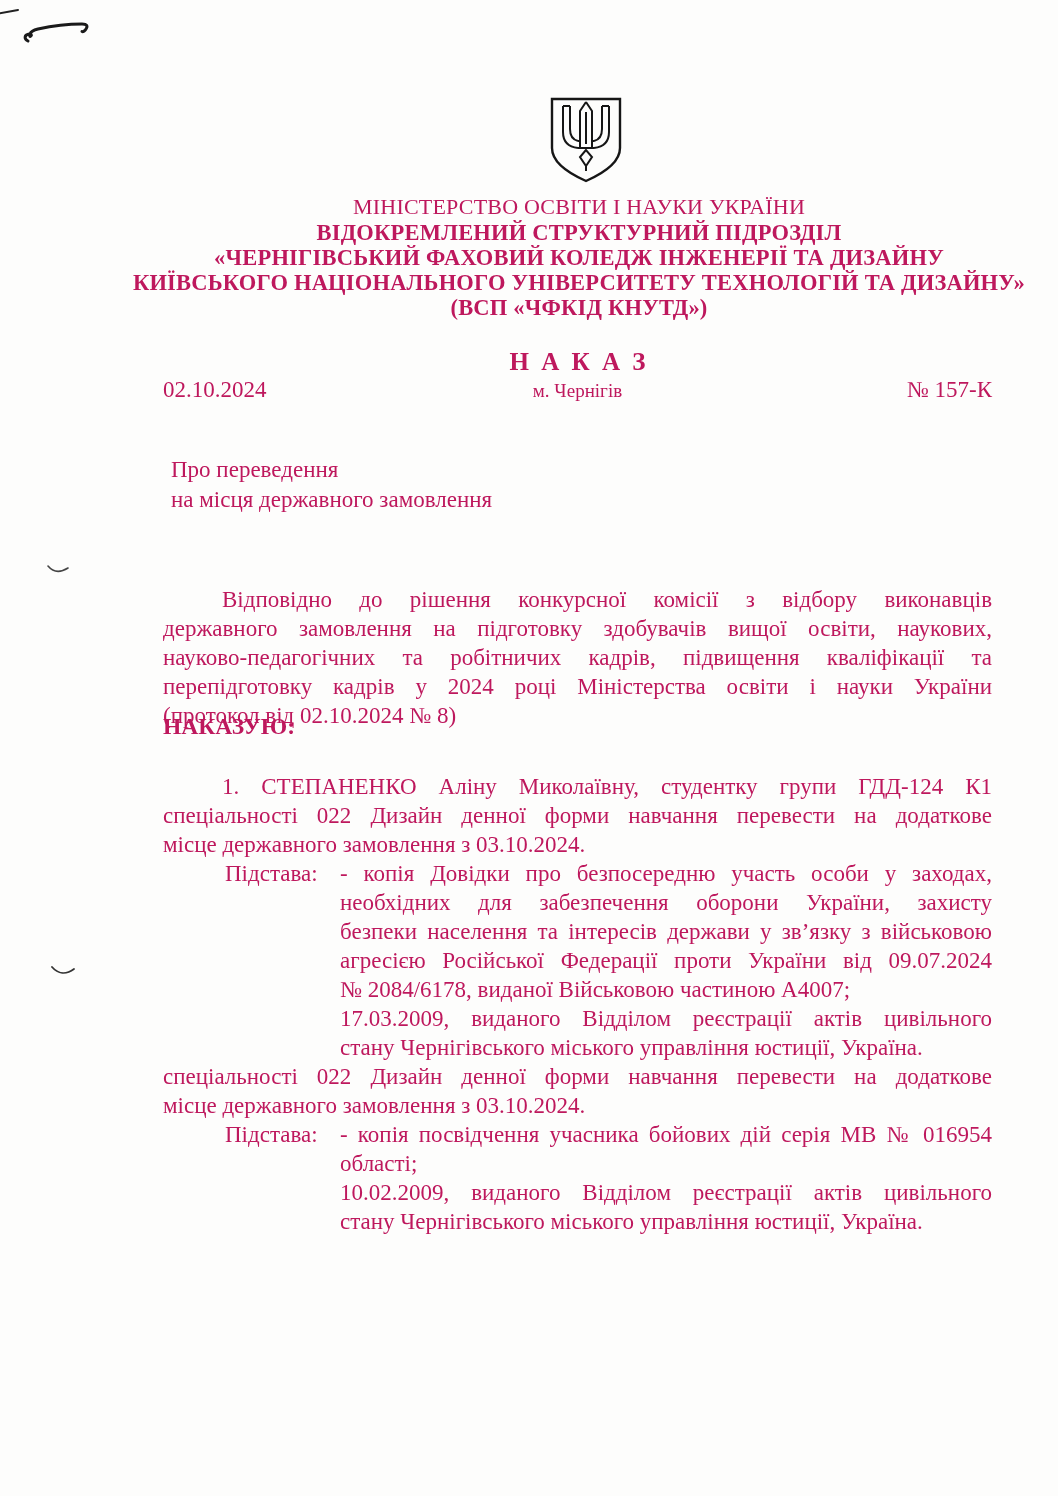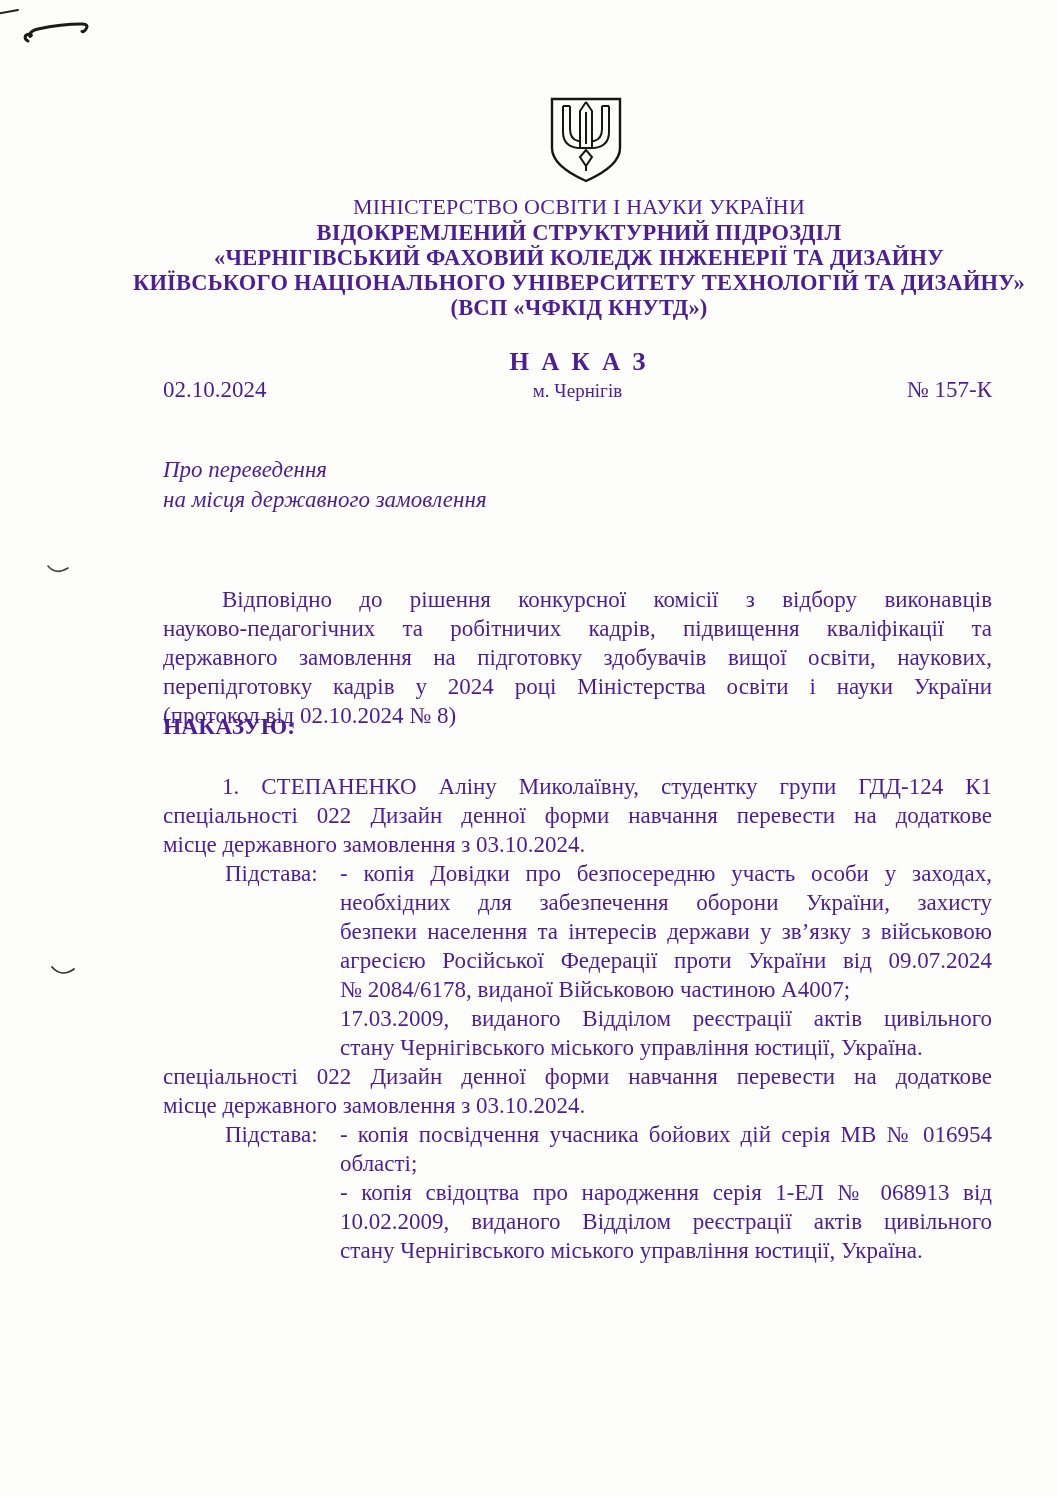--- a/index.html
+++ b/index.html
@@ -4,40 +4,40 @@
 <style>
   html,body { margin:0; padding:0; background:#888; }
   .page {
     position: relative;
     width: 1058px;
     height: 1496px;
     margin: 0 auto;
     background: #fdfdfc;
     overflow: hidden;
     font-family: "Liberation Serif", "DejaVu Serif", serif;
-    color: #4c1d95;
+    color: #be185d;
   }
   .abs { position: absolute; }
 
   
   .org-header { left:100px; right:0; top:194px; text-align:center; }
   .org-line   { font-size:22px; line-height:26px; letter-spacing:.2px; }
   .org-line.bold { font-weight:bold; font-size:22.5px; line-height:25px; }
 
   .order-title { left:100px; right:0; top:348px; text-align:center;
                  font-weight:bold; font-size:25px; letter-spacing:3px; }
 
   .date-row { left:163px; width:829px; top:377px;
               display:grid; grid-template-columns:1fr auto 1fr; align-items:baseline;gap:32px; }
   .date-cell   { font-size:23px; }
   .place-cell  { font-size:19px; text-align:center; }
   .number-cell { font-size:23px; text-align:right; }
 
   
-  .subject  { left:163px; top:455px; font-size:23px; line-height:30px;font-style:italic; }
+  .subject  { left:171px; top:455px; font-size:23px; line-height:30px; }
   .preamble { left:163px; width:829px; top:541px; }
   .resolve  { left:163px; top:713px; font-weight:bold; font-size:23.5px; }
   .items    { left:163px; width:829px; top:728px; }
 
   .line  { font-size:23px; line-height:29px; min-height:29px; }
   .jline { text-align:justify; text-align-last:justify; }
   .lline { text-align:left; }
   .ind   { text-indent:59px;margin-top:44px; }
 
   .basis { position:relative; padding-left:177px; }
@@ -109,22 +109,22 @@
     <span class="number-cell">№ 157-К</span>
   </div>
 
   <div class="abs subject">
     <div>Про переведення</div>
     <div>на місця державного замовлення</div>
   </div>
 
   <div class="abs preamble">
     <div class="line jline ind">Відповідно до рішення конкурсної комісії з відбору виконавців</div>
+    <div class="line jline">державного замовлення на підготовку здобувачів вищої освіти, наукових,</div>
     <div class="line jline">науково-педагогічних та робітничих кадрів, підвищення кваліфікації та</div>
-    <div class="line jline">державного замовлення на підготовку здобувачів вищої освіти, наукових,</div>
     <div class="line jline">перепідготовку кадрів у 2024 році Міністерства освіти і науки України</div>
     <div class="line lline">(протокол від 02.10.2024 № 8)</div>
   </div>
 
   <div class="abs resolve">НАКАЗУЮ:</div>
 
   <div class="abs items">
 
     <div>
       <div class="line jline ind">1. СТЕПАНЕНКО Аліну Миколаївну, студентку групи ГДД-124 К1</div>
@@ -151,21 +151,20 @@
       <div class="line jline">спеціальності 022 Дизайн денної форми навчання перевести на додаткове</div>
       <div class="line lline">місце державного замовлення з 03.10.2024.</div>
 
       <div class="basis">
         <span class="basis-label">Підстава:</span>
         <div>
           <div class="line jline">- копія посвідчення учасника бойових дій серія МВ № 016954</div>
           <div class="line lline">області;</div>
         </div>
         <div>
-          <div class="line jline">- копія свідоцтва про народження серія 1-ЕЛ № 068913 від</div>
           <div class="line jline">10.02.2009, виданого Відділом реєстрації актів цивільного</div>
           <div class="line lline">стану Чернігівського міського управління юстиції, Україна.</div>
         </div>
       </div>
     </div>
 
   </div>
 </div>
 
 </body></html>

